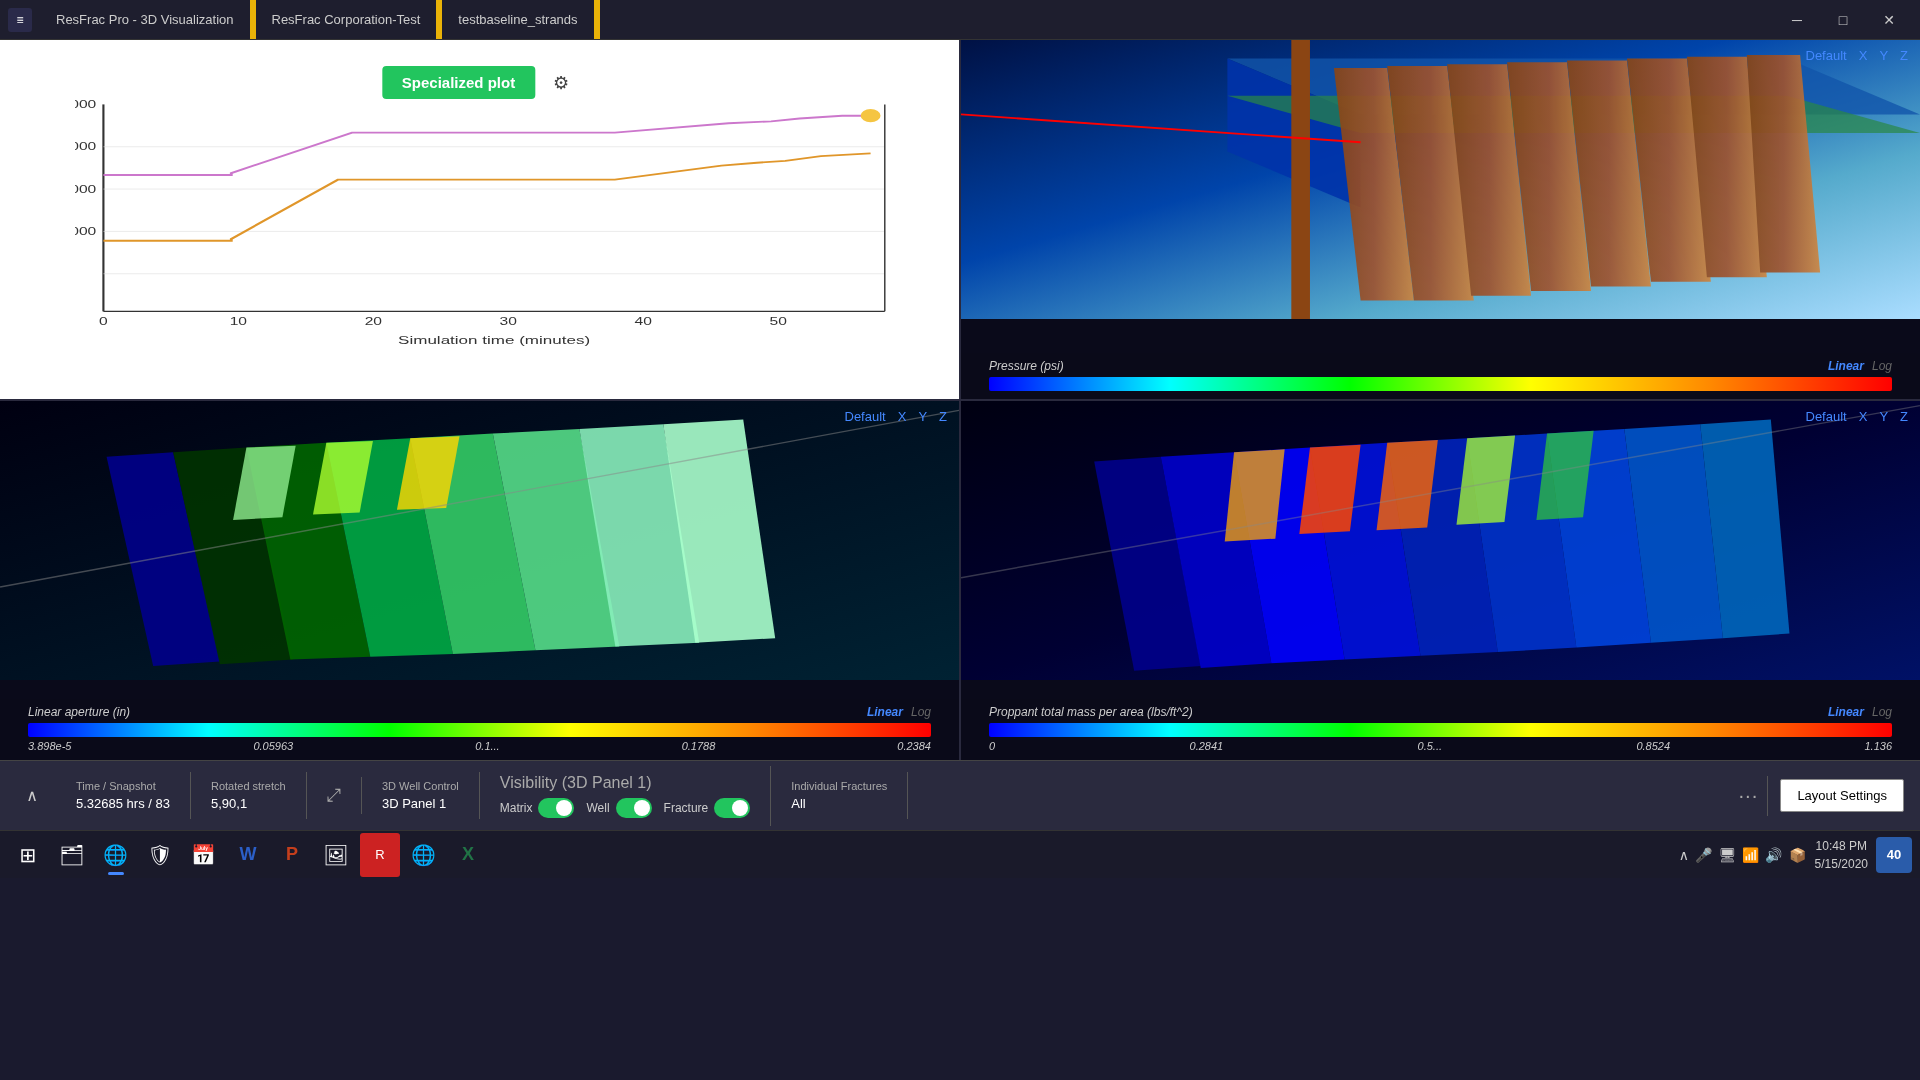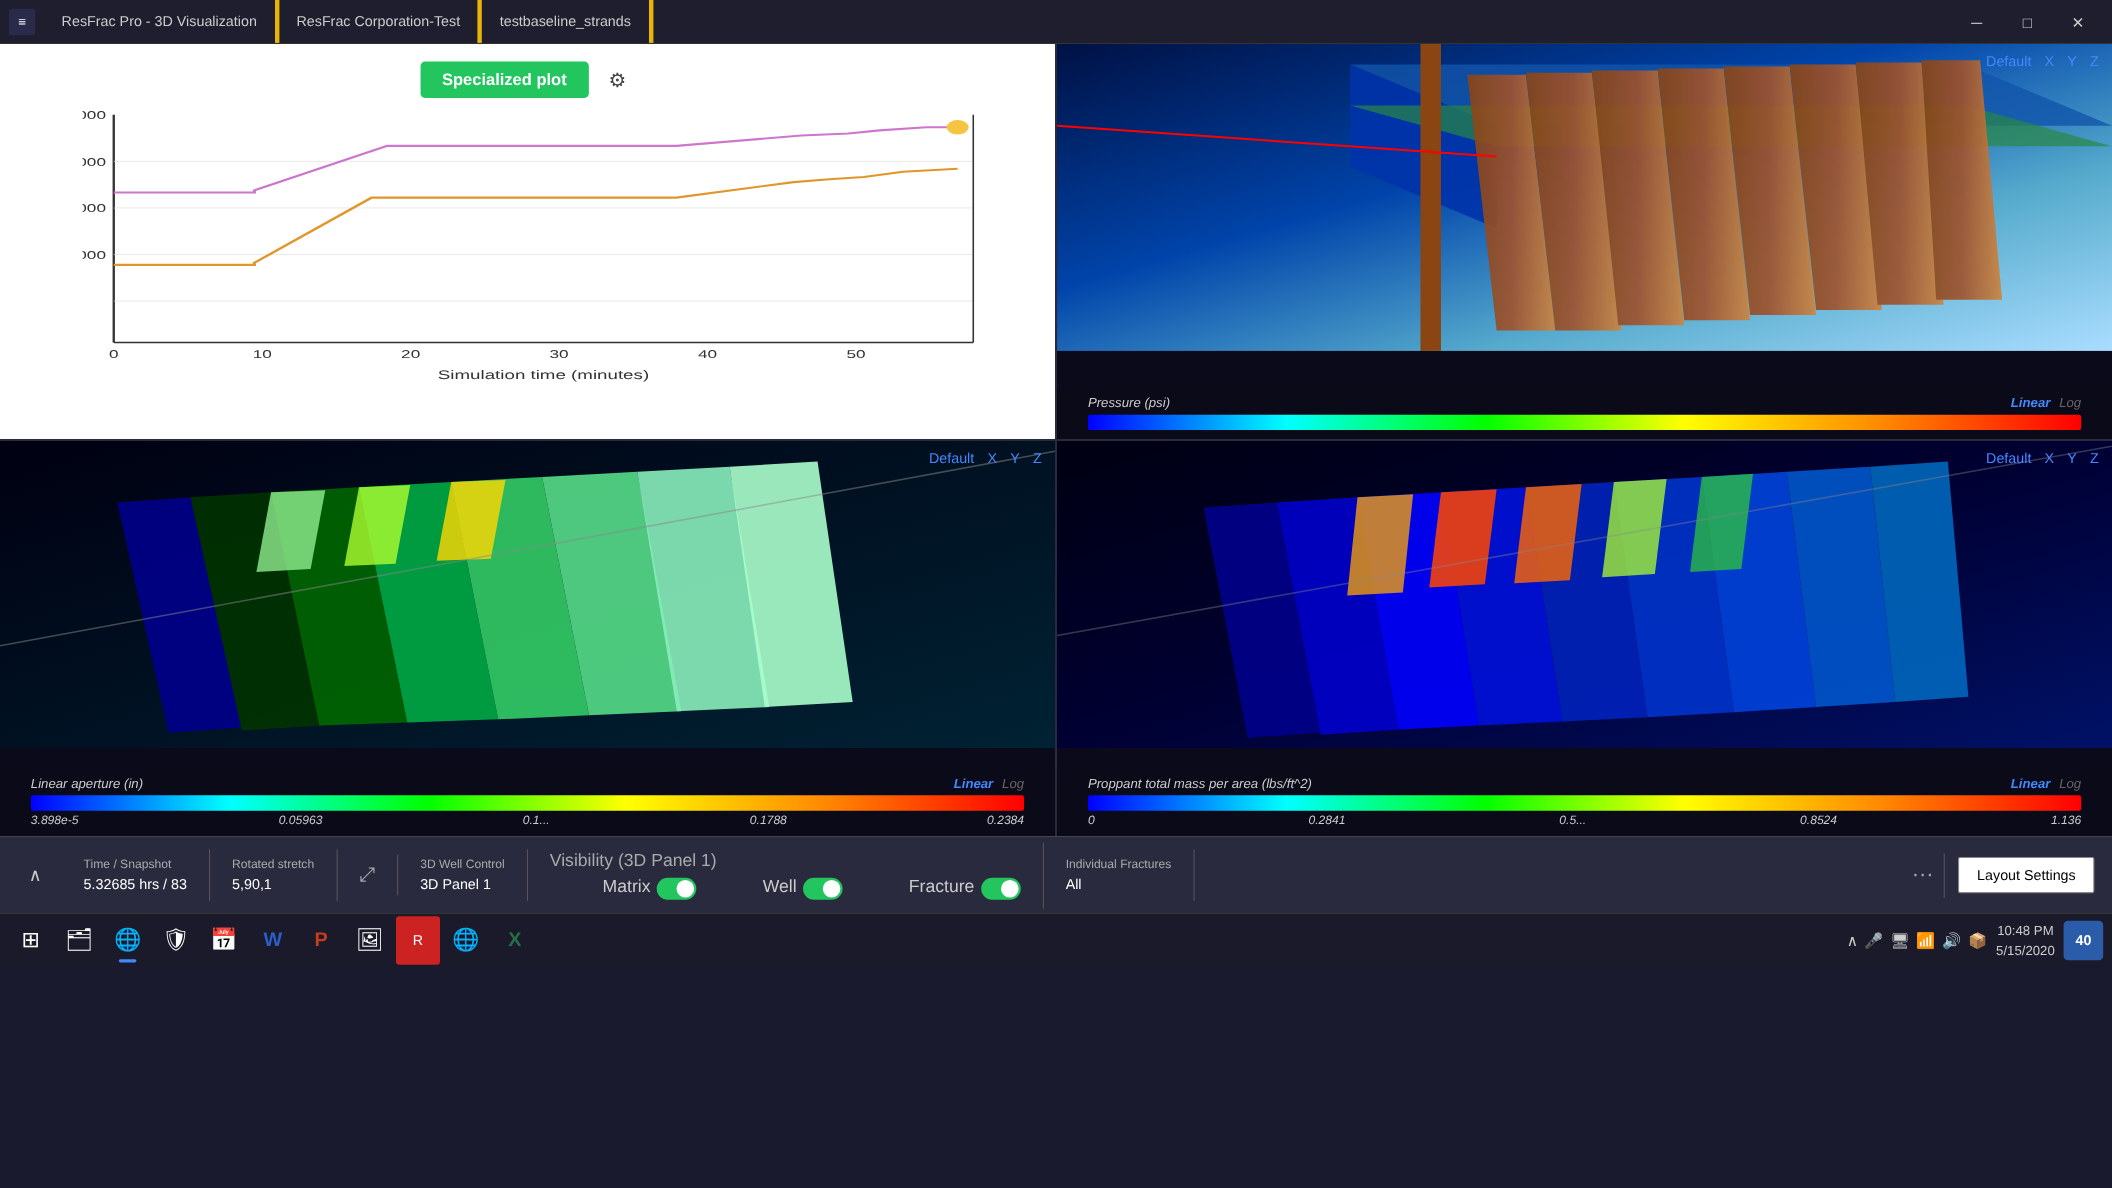--- a/index.html
+++ b/index.html
@@ -17,21 +17,21 @@
     }
     #titlebar .app-icon {
       width: 24px; height: 24px; margin-right: 8px;
       display: flex; align-items: center; justify-content: center;
       background: #2a2a4a; border-radius: 3px; font-size: 12px;
     }
     #titlebar .title-segment {
       padding: 0 16px;
       font-size: 13px;
       color: #ccc;
-      border-right: 4px solid #eab308;
+      border-right: 6px solid #eab308;
       height: 100%;
       display: flex; align-items: center;
     }
     #titlebar .title-segment:first-of-type { color: #fff; font-weight: 500; }
     #titlebar .title-spacer { flex: 1; }
     #titlebar .window-controls { display: flex; gap: 0; }
     #titlebar .wc-btn {
       width: 46px; height: 40px;
       display: flex; align-items: center; justify-content: center;
       font-size: 14px; color: #ccc; cursor: pointer;
@@ -60,21 +60,21 @@
       display: flex;
       flex-direction: column;
     }
     .chart-toolbar {
       display: flex;
       align-items: center;
       justify-content: center;
       padding: 8px 12px;
       gap: 10px;
       position: absolute;
-      top: 8px;
+      top: 18px;
       left: 50%;
       transform: translateX(-50%);
       z-index: 10;
     }
     .specialized-plot-btn {
       background: #22c55e;
       color: #fff;
       border: none;
       padding: 8px 20px;
       font-size: 15px;
@@ -211,24 +211,24 @@
       gap: 6px;
     }
     .visibility-label { font-size: 16px; color: #aaa; }
     .visibility-toggles {
       display: flex;
       align-items: center;
       gap: 12px;
     }
     .toggle-group {
       display: flex;
+      align-items: center;
       gap: 6px;
-      font-size: 16px;
+      font-size: 12px;
       color: #ccc;
-      margin-left: 48px;
     }
     .toggle {
       width: 36px; height: 20px;
       background: #22c55e;
       border-radius: 10px;
       position: relative;
       cursor: pointer;
     }
     .toggle::after {
       content: '';

